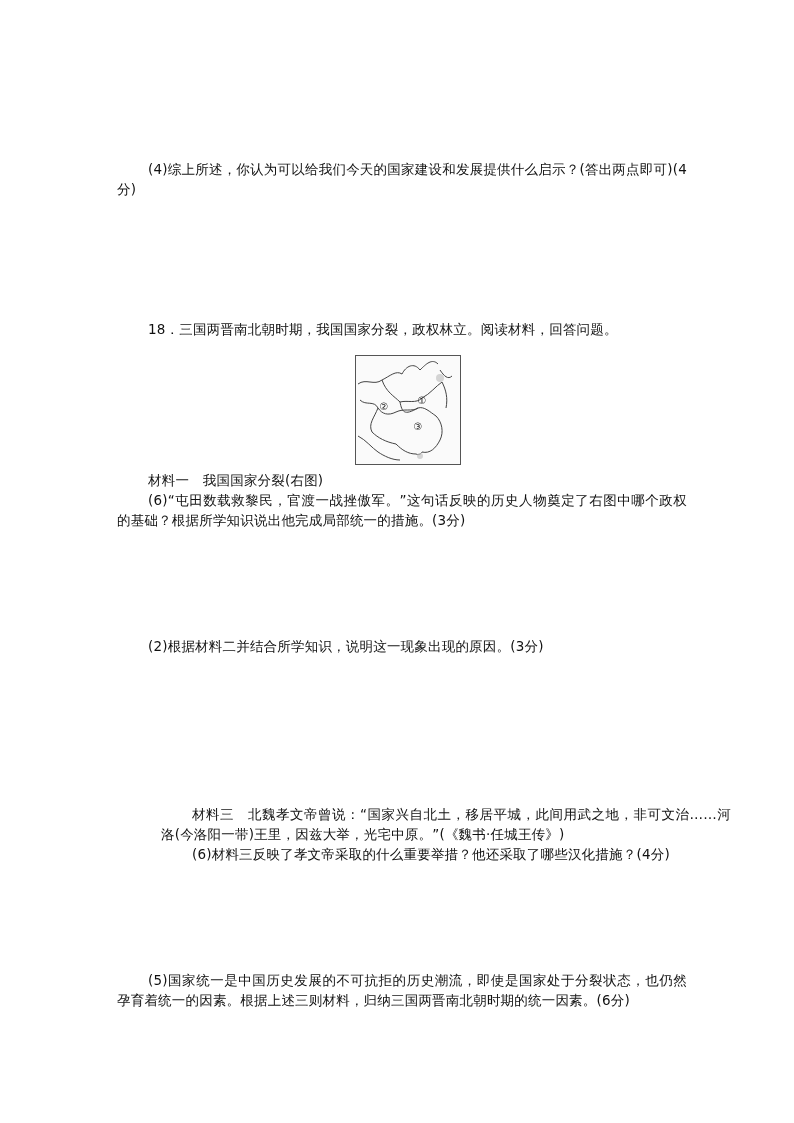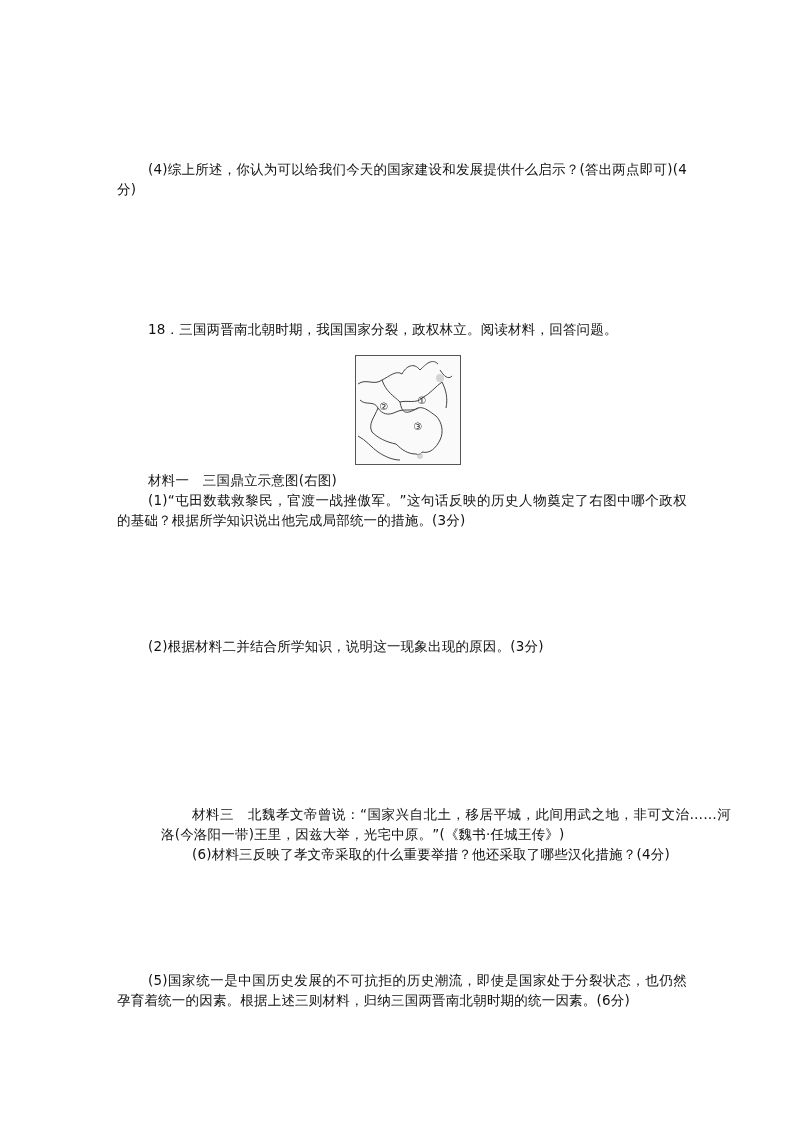--- a/index.html
+++ b/index.html
@@ -42,22 +42,22 @@
         <circle cx="84" cy="22" r="4"></circle>
         <circle cx="64" cy="100" r="3"></circle>
       </g>
       <text x="66" y="48" font-size="10" text-anchor="middle" fill="#222">①</text>
       <text x="28" y="54" font-size="10" text-anchor="middle" fill="#222">②</text>
       <text x="62" y="74" font-size="10" text-anchor="middle" fill="#222">③</text>
     </svg>
   </div>
 
   <div class="para" style="top:470px;">
-    <p class="indent">材料一　三国鼎立示意图(右图)</p>
-    <p class="indent">(1)“屯田数载救黎民，官渡一战挫傲军。”这句话反映的历史人物奠定了右图中哪个政权的基础？根据所学知识说出他完成局部统一的措施。(3分)</p>
+    <p class="indent">材料一　我国国家分裂(右图)</p>
+    <p class="indent">(6)“屯田数载救黎民，官渡一战挫傲军。”这句话反映的历史人物奠定了右图中哪个政权的基础？根据所学知识说出他完成局部统一的措施。(3分)</p>
   </div>
 
   <div class="para" style="top:636px;">
     <p class="indent">(2)根据材料二并结合所学知识，说明这一现象出现的原因。(3分)</p>
   </div>
 
   <div class="para" style="top:804px;margin-left:44px;">
     <p class="indent">材料三　北魏孝文帝曾说：“国家兴自北土，移居平城，此间用武之地，非可文治……河洛(今洛阳一带)王里，因兹大举，光宅中原。”(《魏书·任城王传》)</p>
     <p class="indent">(6)材料三反映了孝文帝采取的什么重要举措？他还采取了哪些汉化措施？(4分)</p>
   </div>

